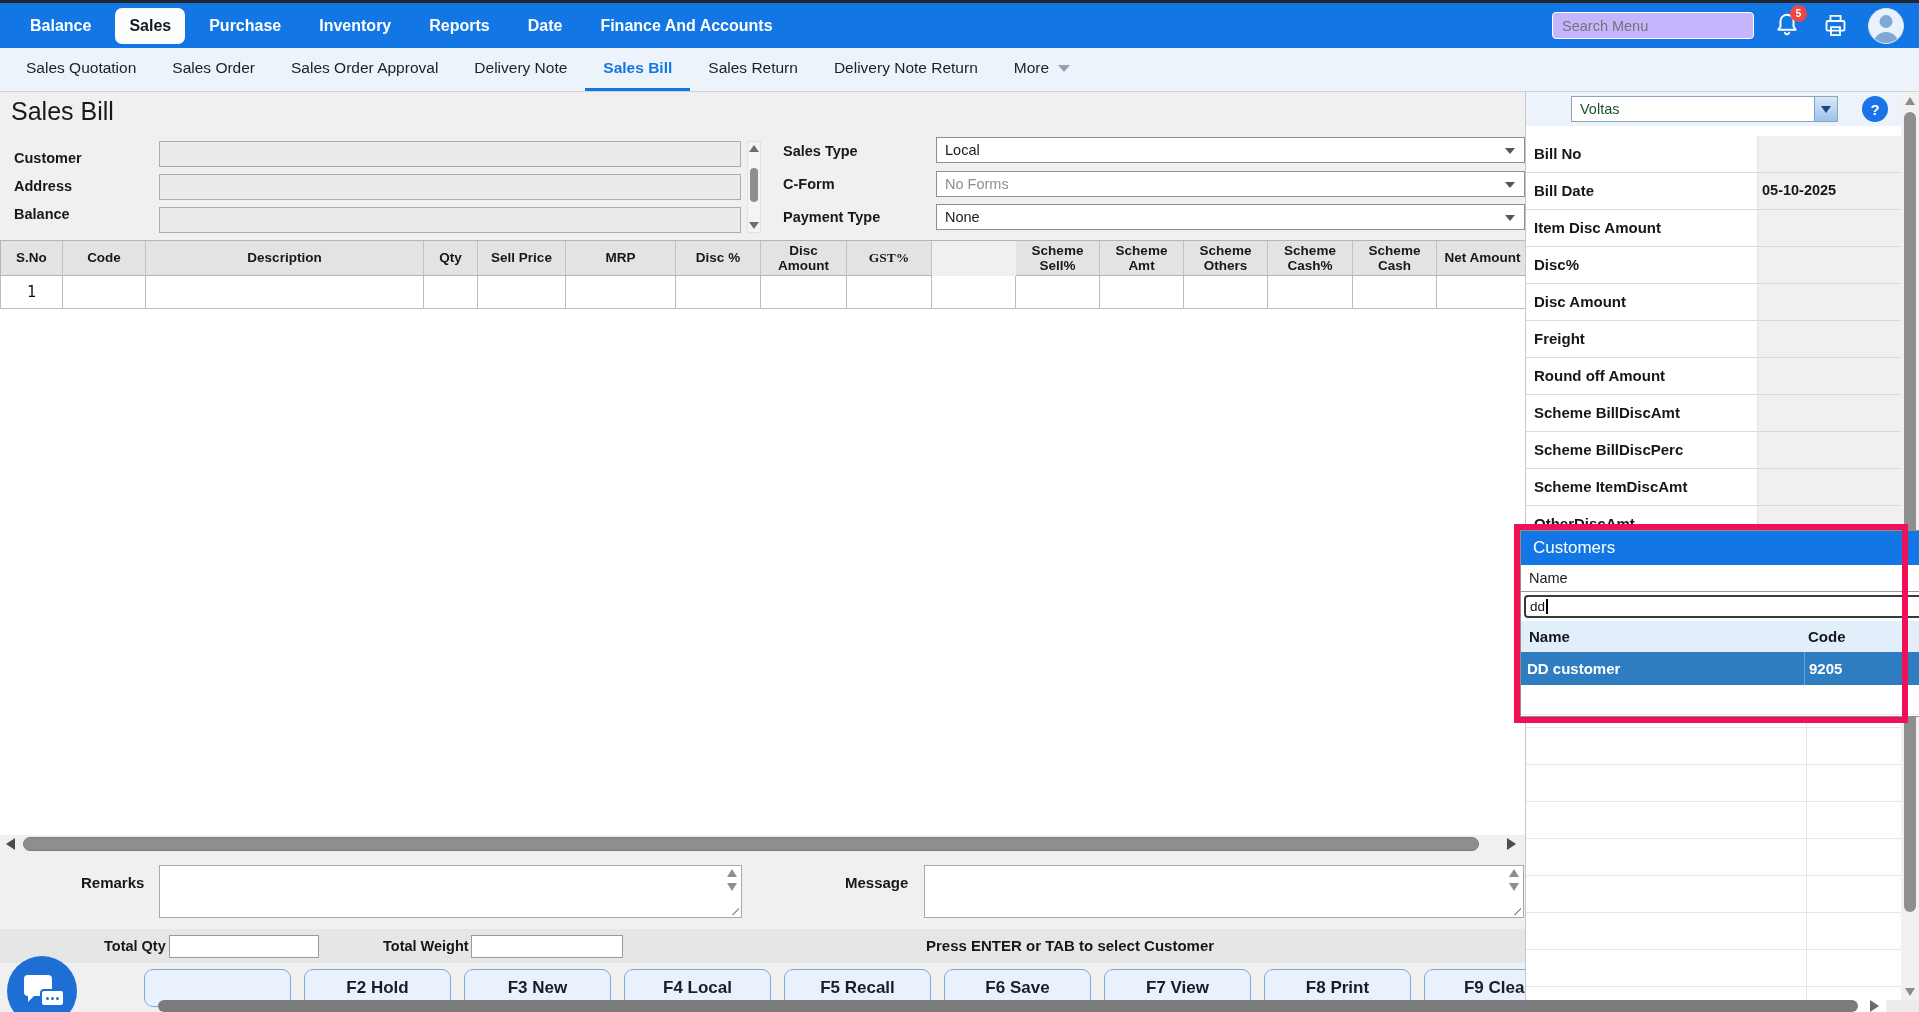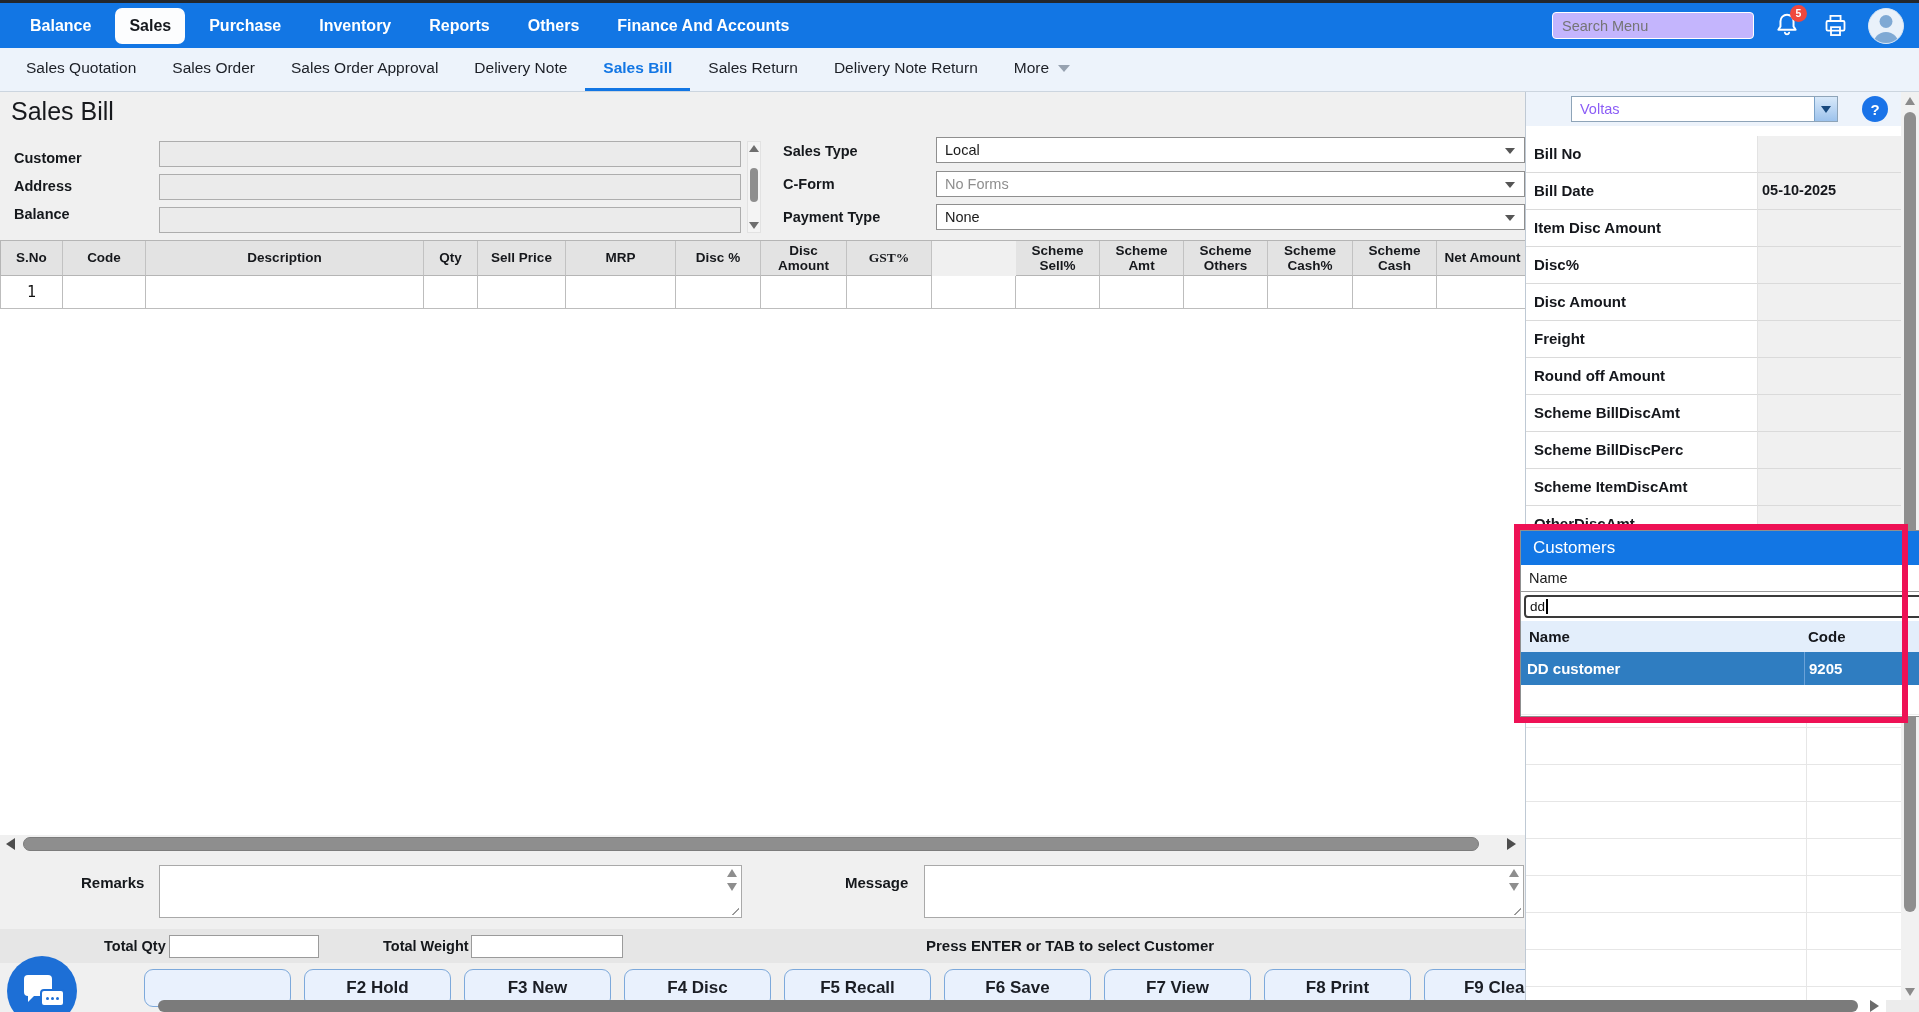--- a/index.html
+++ b/index.html
@@ -75,21 +75,21 @@
 
   
   .bottom-bar{position:absolute;left:158px;top:1000px;width:1761px;height:12px;z-index:12}
   .bb-thumb{position:absolute;left:0;top:0;width:1700px;height:12px;background:#7b7b7b;border-radius:6px}
   .bb-right{position:absolute;left:1712px;top:0;width:0;height:0;border-top:6px solid transparent;border-bottom:6px solid transparent;border-left:9px solid #6b6b6b}
   .bb-corner{position:absolute;left:1728px;top:0;width:33px;height:12px;background:#ececec}
 
   
   .side-panel{position:absolute;left:1525px;top:92px;width:376px;height:920px;background:#fff;border-left:1px solid #bfc9d4;z-index:6}
   .panel-top{height:34px;background:var(--subnav-bg);position:relative}
-  .combo{position:absolute;left:45px;top:4px;width:267px;height:26px;background:#fff;border:1px solid #8ea4b8;font-size:14.5px;color:#8b5cf6;line-height:24px;padding-left:8px}
+  .combo{position:absolute;left:45px;top:4px;width:267px;height:26px;background:#fff;border:1px solid #8ea4b8;font-size:14.5px;color:#14532d;line-height:24px;padding-left:8px}
   .combo-btn{position:absolute;right:0;top:0;width:23px;height:24px;background:linear-gradient(#d8e9fa,#9cc2ec);border-left:1px solid #7aa2c8;display:flex;align-items:center;justify-content:center;cursor:pointer}
   .combo-arrow{width:0;height:0;border-left:5px solid transparent;border-right:5px solid transparent;border-top:7px solid #17497e}
   .help{position:absolute;left:336px;top:4px;width:26px;height:26px;border-radius:50%;background:#1a73e8;color:#fff;font-size:15px;font-weight:700;display:flex;align-items:center;justify-content:center;cursor:pointer}
   .panel-rows{margin-top:10px}
   .prow{display:flex;height:37px}
   .prow .pl{width:231px;background:#fff;border-bottom:1px solid #dadada;font-size:15px;font-weight:700;color:#15171c;padding:9px 0 0 8px;white-space:nowrap;overflow:hidden}
   .prow .pv{flex:1;background:#f0f0f0;border-bottom:1px solid #dadada;border-left:1px solid #e3e3e3;font-size:14.5px;font-weight:700;color:#15171c;padding:9px 0 0 4px;white-space:nowrap}
   .prow.lower .pl{width:280px;border-bottom:1px solid #e6e6e6}
   .prow.lower .pv{background:#fff;border-bottom:1px solid #e6e6e6;border-left:1px solid #e6e6e6}
 
@@ -124,21 +124,21 @@
 
   <div class="topedge"></div>
 
   <header class="topbar">
     <nav class="nav-items" id="topnav-items">
         <div class="nav-item">Balance</div>
         <div class="nav-item active">Sales</div>
         <div class="nav-item">Purchase</div>
         <div class="nav-item">Inventory</div>
         <div class="nav-item">Reports</div>
-        <div class="nav-item">Others</div>
+        <div class="nav-item">Date</div>
         <div class="nav-item">Finance And Accounts</div>
       </nav>
     <div class="top-right">
       <input class="search-input" placeholder="Search Menu" style="">
       <div class="bell-wrap">
         <svg width="28" height="30" viewBox="0 0 24 24">
           <path d="M12 3.2a5.6 5.6 0 0 0-5.6 5.6v4.4L4.6 16h14.8l-1.8-2.8V8.8A5.6 5.6 0 0 0 12 3.2z" fill="none" stroke="#ffffff" stroke-width="1.7" stroke-linejoin="round"></path>
           <path d="M10.2 18.6a1.9 1.9 0 0 0 3.6 0" fill="none" stroke="#ffffff" stroke-width="1.7" stroke-linecap="round"></path>
         </svg>
         <span class="badge">5</span>
@@ -278,21 +278,21 @@
   <span class="lbl" style="top:938px;left:104px;z-index:3">Total Qty</span>
   <div class="tinput" style="left:169px;width:150px"></div>
   <span class="lbl" style="top:938px;left:383px;z-index:3">Total Weight</span>
   <div class="tinput" style="left:471px;width:152px"></div>
   <span class="hint">Press ENTER or TAB to select Customer</span>
 
   <div class="btn-row" id="fkey-buttons">
       <div class="fbtn"></div>
       <div class="fbtn">F2 Hold</div>
       <div class="fbtn">F3 New</div>
-      <div class="fbtn">F4 Disc</div>
+      <div class="fbtn">F4 Local</div>
       <div class="fbtn">F5 Recall</div>
       <div class="fbtn">F6 Save</div>
       <div class="fbtn">F7 View</div>
       <div class="fbtn">F8 Print</div>
       <div class="fbtn">F9 Clear</div>
     </div>
 
   <div class="chat">
     <span class="cb1"></span>
     <span class="cb2">

